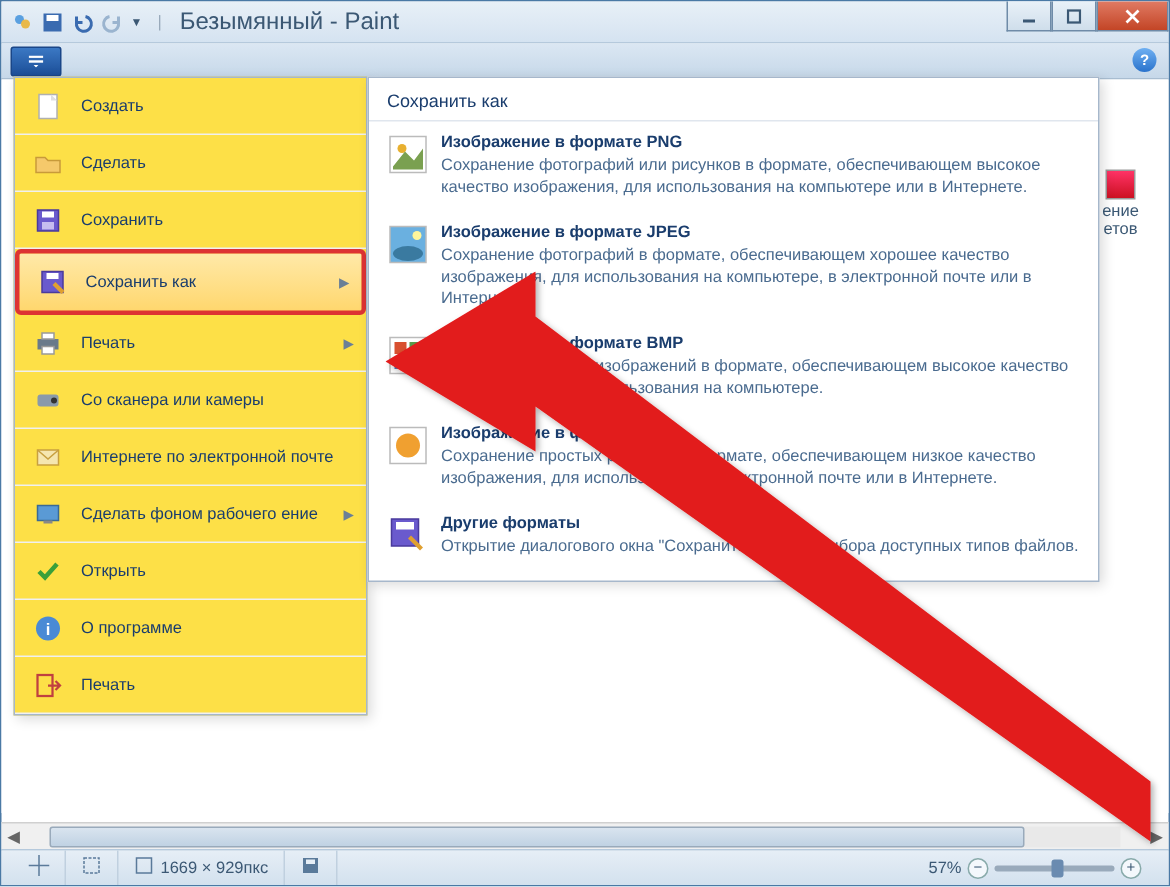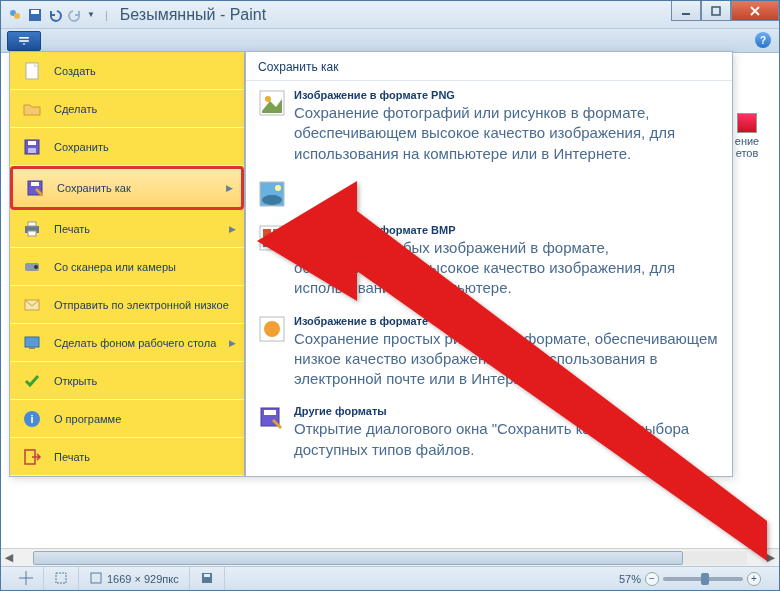--- a/index.html
+++ b/index.html
@@ -24,21 +24,21 @@
 .menu-item{display:flex;align-items:center;height:38px;padding:0 8px;cursor:pointer;border-bottom:1px solid #f0f0f0}
 .menu-item .mi-icon{width:28px;height:24px;margin-right:8px;display:flex;align-items:center;justify-content:center}
 .menu-item .mi-label{color:#1a3d6d;flex:1}
 .menu-item .arrow{color:#6a7f97;font-size:9px}
 .menu-item.highlight{background:linear-gradient(#ffe9a8,#ffd76e);border:3px solid #d33;border-radius:4px;height:44px}
 .submenu{position:absolute;left:244px;top:50px;width:488px;background:#fff;border:1px solid #a6b7cb;box-shadow:2px 2px 8px rgba(0,0,0,.15);padding-bottom:8px}
 .submenu-title{padding:8px 12px 6px;color:#1a3d6d;font-size:12px;border-bottom:1px solid #e0e6ee}
 .fmt{display:flex;padding:8px 12px;cursor:pointer}
 .fmt .fmt-icon{width:28px;height:28px;margin-right:8px;flex-shrink:0}
 .fmt .fmt-title{color:#1a3d6d;font-weight:700;font-size:11px;margin-bottom:2px}
-.fmt .fmt-desc{color:#4a6b8f;font-size:15px;line-height:1.35}
+.fmt .fmt-desc{color:#4a6b8f;font-size:11px;line-height:1.35}
 .arrow-overlay{position:absolute;left:256px;top:180px;width:520px;height:390px;pointer-events:none;z-index:50}
 .scroll-h{position:absolute;left:0;right:0;bottom:24px;height:18px;background:#f0f0f0;border-top:1px solid #d0d0d0;display:flex;align-items:center}
 .scroll-h .track{flex:1;height:14px;background:#e9e9e9;margin:0 16px;position:relative}
 .scroll-h .thumb{position:absolute;left:0;width:650px;height:14px;background:linear-gradient(#d9e4ef,#c0d2e3);border:1px solid #9ab;border-radius:2px}
 .scroll-h .sbtn{width:16px;height:16px;display:flex;align-items:center;justify-content:center;color:#666}
 .statusbar{position:absolute;left:0;right:0;bottom:0;height:24px;background:linear-gradient(#e6eef6,#d3e1ee);border-top:1px solid #b5c9dc;display:flex;align-items:flex-end;padding:0 8px;color:#3b5874;font-size:11px}
 .statusbar .seg{display:flex;align-items:center;gap:4px;padding:0 10px;border-right:1px solid #c0d0df;height:100%}
 .statusbar .spacer{flex:1}
 .zoom-slider{width:80px;height:4px;background:#9ab;position:relative;border-radius:2px}
 .zoom-slider .zthumb{position:absolute;left:38px;top:-4px;width:8px;height:12px;background:#6a8bb0;border-radius:2px}
@@ -168,30 +168,30 @@
         </span>
       <span class="mi-label">Со сканера или камеры</span>
     </div>
     <div class="menu-item">
       <span class="mi-icon">
           <svg width="20" height="20" viewBox="0 0 20 20">
             <rect x="3" y="5" width="14" height="10" fill="#f5e6b0" stroke="#c8a040"></rect>
             <path d="M3 5 L10 11 L17 5" fill="none" stroke="#c8a040"></path>
           </svg>
         </span>
-      <span class="mi-label">Отправить по электронной низкое</span>
+      <span class="mi-label">Интернете по электронной почте</span>
     </div>
     <div class="menu-item">
       <span class="mi-icon">
           <svg width="20" height="20" viewBox="0 0 20 20">
             <rect x="3" y="4" width="14" height="10" fill="#5a9ad5" stroke="#3a6a95"></rect>
             <rect x="7" y="14" width="6" height="2" fill="#888"></rect>
           </svg>
         </span>
-      <span class="mi-label">Сделать фоном рабочего стола</span>
+      <span class="mi-label">Сделать фоном рабочего ение</span>
       <span class="arrow">▶</span>
     </div>
     <div class="menu-item">
       <span class="mi-icon">
           <svg width="20" height="20" viewBox="0 0 20 20">
             <path d="M4 10 L8 14 L16 5" fill="none" stroke="#3aa03a" stroke-width="3"></path>
           </svg>
         </span>
       <span class="mi-label">Открыть</span>
     </div>
@@ -229,20 +229,24 @@
         <div class="fmt-desc">Сохранение фотографий или рисунков в формате, обеспечивающем высокое качество изображения, для использования на компьютере или в Интернете.</div>
       </div>
     </div>
 
     <div class="fmt">
       <div class="fmt-icon"><svg width="28" height="28" viewBox="0 0 28 28">
             <rect x="2" y="2" width="24" height="24" fill="#6ab0e0" stroke="#bbb"></rect>
             <ellipse cx="14" cy="20" rx="10" ry="5" fill="#3a7aa0"></ellipse>
             <circle cx="20" cy="8" r="3" fill="#fff59b"></circle>
           </svg></div>
+      <div>
+        <div class="fmt-title">Изображение в формате JPEG</div>
+        <div class="fmt-desc">Сохранение фотографий в формате, обеспечивающем хорошее качество изображения, для использования на компьютере, в электронной почте или в Интернете.</div>
+      </div>
     </div>
 
     <div class="fmt">
       <div class="fmt-icon"><svg width="28" height="28" viewBox="0 0 28 28">
             <rect x="2" y="2" width="24" height="24" fill="#fff" stroke="#bbb"></rect>
             <rect x="5" y="5" width="8" height="8" fill="#d85030"></rect>
             <rect x="15" y="5" width="8" height="8" fill="#5a9a4a"></rect>
             <rect x="5" y="15" width="8" height="8" fill="#4a7ac0"></rect>
             <rect x="15" y="15" width="8" height="8" fill="#e0c040"></rect>
           </svg></div>

